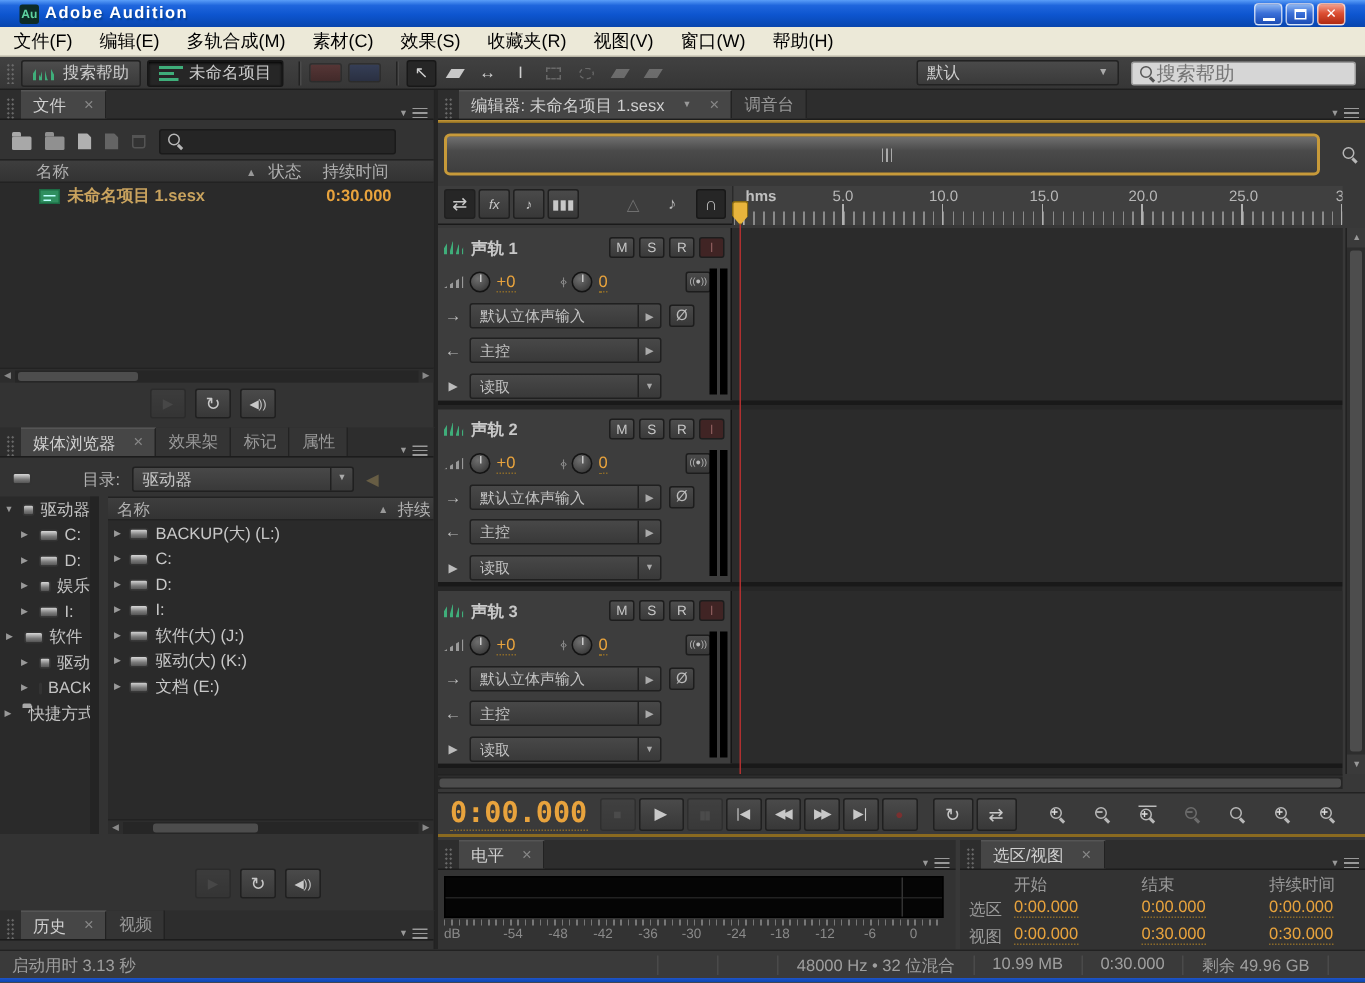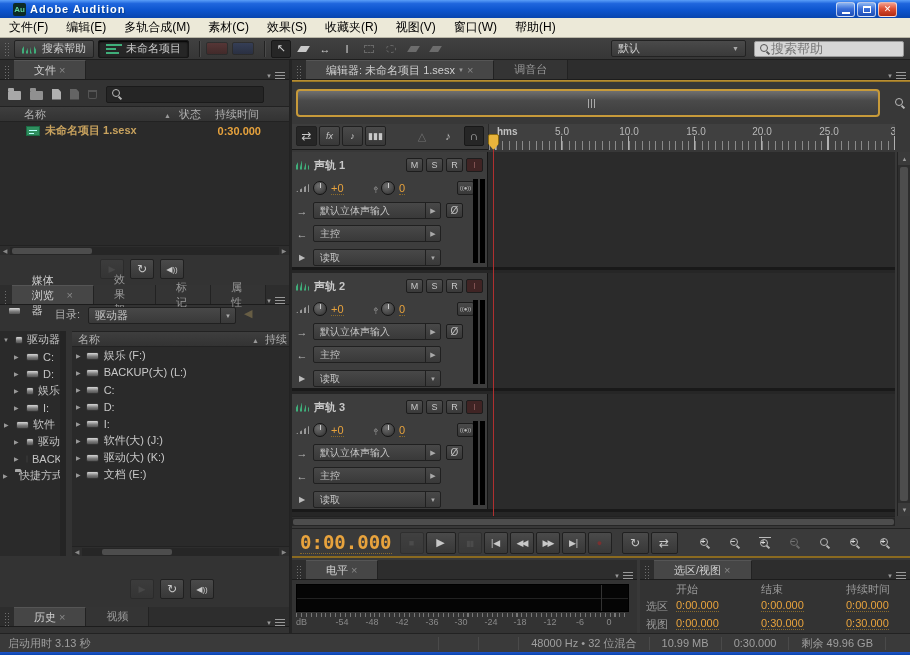--- a/index.html
+++ b/index.html
@@ -41,21 +41,21 @@
   .searchbox{width:150px;height:16px;background:#d6d6d6;border:1px solid #9a9a9a;border-radius:2px;display:flex;align-items:center;padding:0 4px;margin-right:6px;}
   .searchbox input{border:0;background:transparent;outline:none;font-size:13px;color:#333;width:120px;}
   .mag{position:relative;width:12px;height:12px;display:inline-block;flex:none;}
   .mag::before{content:"";position:absolute;left:1px;top:1px;width:6px;height:6px;border:1.5px solid #b8b8b8;border-radius:50%;}
   .mag::after{content:"";position:absolute;right:1px;bottom:1px;width:4px;height:2px;background:#b8b8b8;transform:rotate(45deg);}
   .mag.dark::before{border-color:#555;}
   .mag.dark::after{background:#555;}
   .mag b{position:absolute;left:1px;top:0px;width:7px;text-align:center;font-size:8px;color:#ddd;font-weight:bold;line-height:9px;}
   
   .ptabs{position:absolute;background:#2d2d2d;border-bottom:1px solid #1c1c1c;display:flex;align-items:flex-end;height:20px;left:0;right:0;top:0;}
-  .ptab{height:19px;display:flex;align-items:center;gap:3px;padding:0 20px;color:#9a9a9a;font-size:11px;background:#343434;border-right:1px solid #222;}
+  .ptab{height:19px;display:flex;align-items:center;gap:12px;padding:0 8px;color:#9a9a9a;font-size:11px;background:#343434;border-right:1px solid #222;}
   .ptab.active{background:#464646;color:#d0d0d0;border-top:1px solid #555;}
   .ptab .g-close{color:#888;font-size:11px;}
   .ptab .g-dd{font-size:6px;color:#999;}
   .pmenu{margin-left:auto;display:flex;align-items:center;gap:3px;padding-right:4px;color:#999;}
   .pmenu .lines{width:10px;height:7px;background:repeating-linear-gradient(#999 0 1px,transparent 1px 3px);}
   .pmenu .g-dd{font-size:6px;}
   .dd{height:17px;background:linear-gradient(#484848,#393939);border:1px solid #202020;border-radius:2px;display:flex;align-items:center;color:#c4c4c4;}
   .dd .lbl{padding:0 6px;flex:1;overflow:hidden;white-space:nowrap;}
   .dd .arr{width:15px;align-self:stretch;border-left:1px solid #202020;display:flex;align-items:center;justify-content:center;font-size:6px;color:#aaa;}
   .hot{color:#e8a33d;border-bottom:1px dotted #8a6a2a;}
@@ -100,21 +100,21 @@
   .g-se::before{content:"▶|";}
   .g-rec::before{content:"●";}
   .g-loop::before{content:"↻";font-size:12px;}
   .g-spk::before{content:"◀))";font-size:8px;}
   .g-swap::before{content:"⇄";font-size:12px;}
   .g-magnet::before{content:"∩";font-weight:bold;font-size:12px;}
   .g-metro::before{content:"△";}
   .g-note::before{content:"♪";}
   
   #mediaPanel{top:225px;height:322px;}
-  #mediaPanel .mtools{position:absolute;top:22px;left:0;right:0;height:24px;display:flex;padding:0 8px;gap:8px;}
+  #mediaPanel .mtools{position:absolute;top:22px;left:0;right:0;height:24px;display:flex;align-items:center;padding:0 8px;gap:8px;}
   #mediaPanel .dirdd{width:148px;}
   .tree{position:absolute;left:0;top:46px;bottom:51px;width:66px;background:#2a2a2a;overflow:hidden;border-right:6px solid #242424;}
   .trow{height:17px;display:flex;align-items:center;gap:4px;white-space:nowrap;color:#c4c4c4;padding-left:3px;}
   .trow .tw{font-size:6px;color:#999;width:8px;flex:none;}
   .medlist{position:absolute;left:72px;right:0;top:46px;bottom:51px;background:#2a2a2a;overflow:hidden;}
   .medlist .colhdr{top:0;}
   .medlist .rows{position:absolute;top:16px;left:0;right:0;}
   .medlist .hscroll{left:0;right:0;bottom:0;}
   #mediaPanel .btnrow{bottom:8px;left:130px;}
   
@@ -415,25 +415,20 @@
       <div class="medlist">
         <div class="colhdr">
           <span style="margin-left:6px">名称</span>
           <span class="g-sort" style="margin-left:auto"></span>
           <span style="margin:0 2px 0 6px">持续</span>
         </div>
         <div class="rows">
           <div class="lrow">
               <span class="tw" style="font-size:6px;color:#999;margin-left:4px">▶</span>
               <span class="driveico" style="margin:0 5px"></span>
-              <span>娱乐 (F:)</span>
-            </div>
-          <div class="lrow">
-              <span class="tw" style="font-size:6px;color:#999;margin-left:4px">▶</span>
-              <span class="driveico" style="margin:0 5px"></span>
               <span>BACKUP(大) (L:)</span>
             </div>
           <div class="lrow">
               <span class="tw" style="font-size:6px;color:#999;margin-left:4px">▶</span>
               <span class="driveico" style="margin:0 5px"></span>
               <span>C:</span>
             </div>
           <div class="lrow">
               <span class="tw" style="font-size:6px;color:#999;margin-left:4px">▶</span>
               <span class="driveico" style="margin:0 5px"></span>

